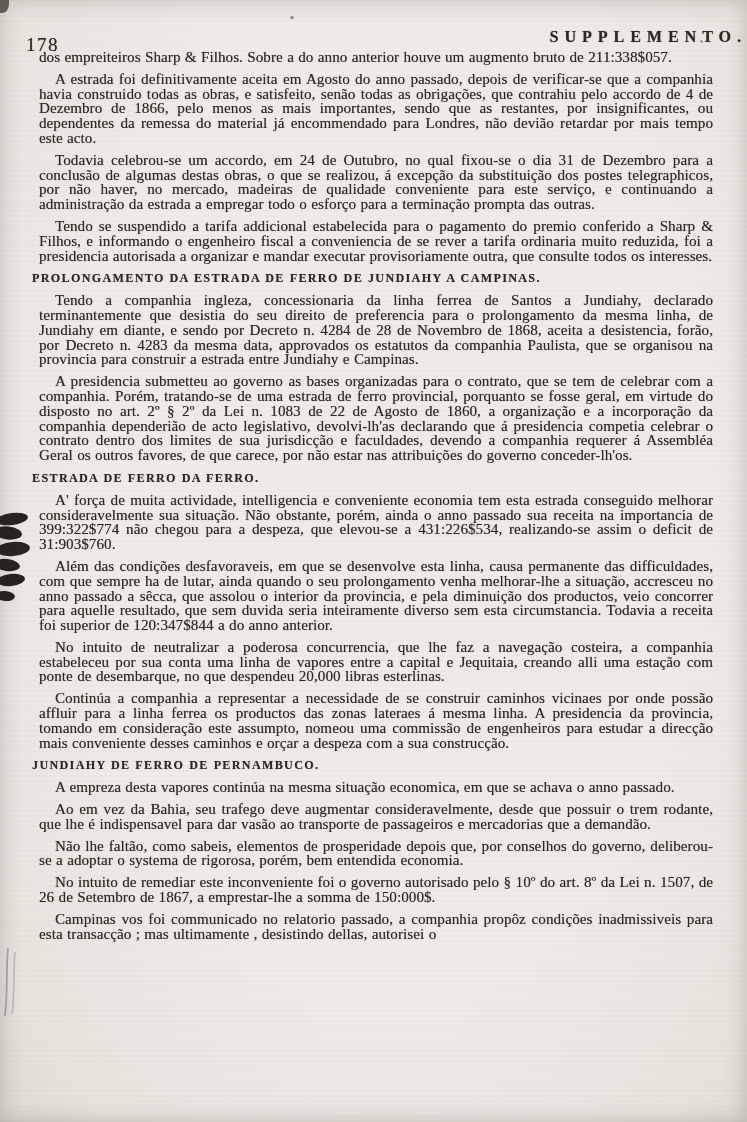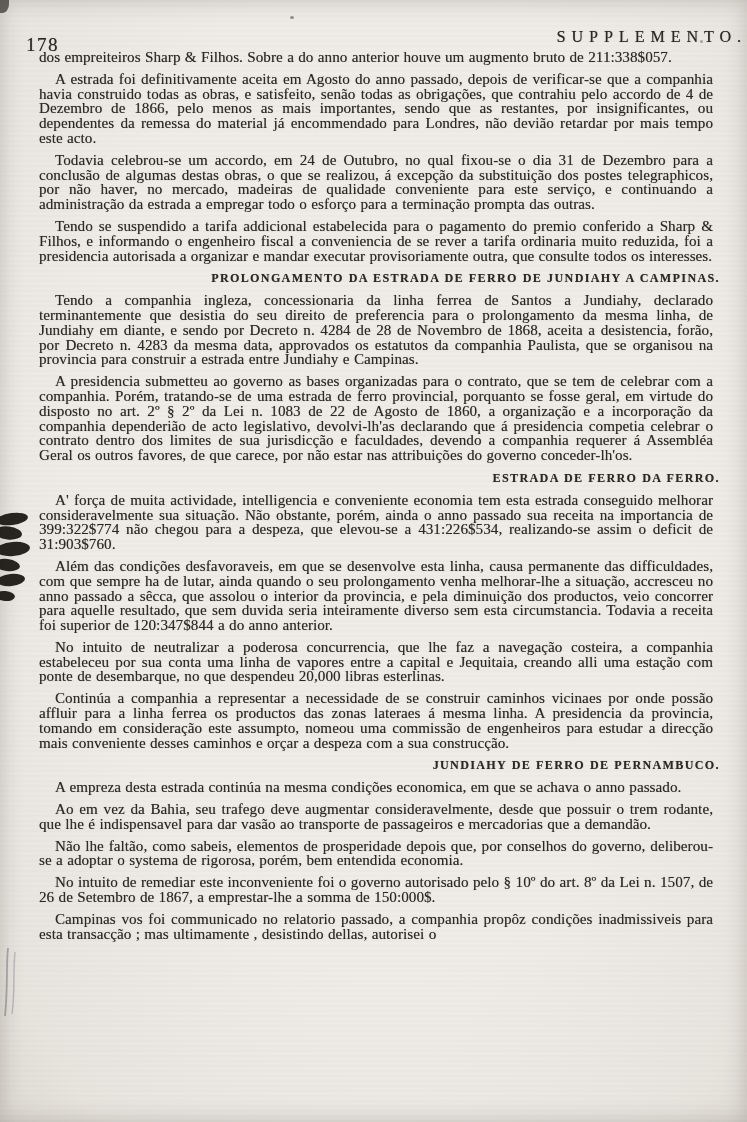--- a/index.html
+++ b/index.html
@@ -18,39 +18,39 @@
     box-shadow: inset 0 0 22px rgba(70,65,55,0.25);
   }
 
   .page-head { position:relative; height:36px; padding-top:28px; text-align:right; }
   .page-number {
     position:absolute; left:26px; top:34px;
     font-size:19px; letter-spacing:1.5px;
     text-shadow:0.3px 0.3px 0.7px rgba(40,36,28,0.55);
   }
   .page-title {
-    font-size:16px; font-weight:normal; letter-spacing:6px;
+    font-size:16px; font-weight:bold; letter-spacing:6px;
     text-shadow:0.3px 0.3px 0.8px rgba(40,36,28,0.6);
     margin-top:48px;
   }
 
   .content {
     padding:7px 27px 0 32px;
     text-align:justify;
     font-size:15px;
     line-height:14.8px;
     letter-spacing:0.1px;
     word-spacing:0.5px;
     text-shadow:0.25px 0.25px 0.7px rgba(42,38,30,0.5);
   }
   .para { margin:7px; }
   .para.indent { text-indent:16px; }
   .section-heading {
     font-size:12px; font-weight:bold;
-    text-align:right; text-indent:0;
+    text-align:left; text-indent:0;
     letter-spacing:1.4px;
     margin:8px 0 5px 0;
   }
 
   .artifact { position:absolute; pointer-events:none; }
   .speck { position:absolute; background:#23201a; border-radius:50%; }
 </style>
 </head>
 <body>
 
@@ -68,21 +68,21 @@
       <p class="para indent">Tendo se suspendido a tarifa addicional estabelecida para o pagamento do premio conferido a Sharp &amp; Filhos, e informando o engenheiro fiscal a conveniencia de se rever a tarifa ordinaria muito reduzida, foi a presidencia autorisada a organizar e mandar executar provisoriamente outra, que consulte todos os interesses.</p>
       <h2 class="section-heading">PROLONGAMENTO DA ESTRADA DE FERRO DE JUNDIAHY A CAMPINAS.</h2>
       <p class="para indent">Tendo a companhia ingleza, concessionaria da linha ferrea de Santos a Jundiahy, declarado terminantemente que desistia do seu direito de preferencia para o prolongamento da mesma linha, de Jundiahy em diante, e sendo por Decreto n. 4284 de 28 de Novembro de 1868, aceita a desistencia, forão, por Decreto n. 4283 da mesma data, approvados os estatutos da companhia Paulista, que se organisou na provincia para construir a estrada entre Jundiahy e Campinas.</p>
       <p class="para indent">A presidencia submetteu ao governo as bases organizadas para o contrato, que se tem de celebrar com a companhia.  Porém, tratando-se de uma estrada de ferro provincial, porquanto se fosse geral, em virtude do disposto no art. 2º § 2º da Lei n. 1083 de 22 de Agosto de 1860, a organização e a incorporação da companhia dependerião de acto legislativo, devolvi-lh'as declarando que á presidencia competia celebrar o contrato dentro dos limites de sua jurisdicção e faculdades, devendo a companhia requerer á Assembléa Geral os outros favores, de que carece, por não estar nas attribuições do governo conceder-lh'os.</p>
       <h2 class="section-heading">ESTRADA DE FERRO DA FERRO.</h2>
       <p class="para indent">A' força de muita actividade, intelligencia e conveniente economia tem esta estrada conseguido melhorar consideravelmente sua situação.  Não obstante, porém, ainda o anno passado sua receita na importancia de 399:322$774 não chegou para a despeza, que elevou-se a 431:226$534, realizando-se assim o deficit de 31:903$760.</p>
       <p class="para indent">Além das condições desfavoraveis, em que se desenvolve esta linha, causa permanente das difficuldades, com que sempre ha de lutar, ainda quando o seu prolongamento venha melhorar-lhe a situação, accresceu no anno passado a sêcca, que assolou o interior da provincia, e pela diminuição dos productos, veio concorrer para aquelle resultado, que sem duvida seria inteiramente diverso sem esta circumstancia.  Todavia a receita foi superior de 120:347$844 a do anno anterior.</p>
       <p class="para indent">No intuito de neutralizar a poderosa concurrencia, que lhe faz a navegação costeira, a companhia estabeleceu por sua conta uma linha de vapores entre a capital e Jequitaia, creando alli uma estação com ponte de desembarque, no que despendeu 20,000 libras esterlinas.</p>
       <p class="para indent">Continúa a companhia a representar a necessidade de se construir caminhos vicinaes por onde possão affluir para a linha ferrea os productos das zonas lateraes á mesma linha.  A presidencia da provincia, tomando em consideração este assumpto, nomeou uma commissão de engenheiros para estudar a direcção mais conveniente desses caminhos e orçar a despeza com a sua construcção.</p>
       <h2 class="section-heading">JUNDIAHY DE FERRO DE PERNAMBUCO.</h2>
-      <p class="para indent">A empreza desta estrada continúa na mesma condições economica, em que se achava o anno passado.</p>
+      <p class="para indent">A empreza desta vapores continúa na mesma situação economica, em que se achava o anno passado.</p>
       <p class="para indent">Ao em vez da Bahia, seu trafego deve augmentar consideravelmente, desde que possuir o trem rodante, que lhe é indispensavel para dar  vasão ao transporte de passageiros e mercadorias que a demandão.</p>
       <p class="para indent">Não lhe faltão, como sabeis, elementos de prosperidade depois que, por conselhos do governo, deliberou-se a adoptar o systema de rigorosa, porém, bem entendida economia.</p>
       <p class="para indent">No intuito de remediar este inconveniente foi o governo autorisado pelo § 10º do art. 8º da Lei n. 1507, de 26 de Setembro de 1867, a emprestar-lhe a somma de 150:000$.</p>
       <p class="para indent">Campinas vos foi communicado no relatorio passado, a companhia propôz condições inadmissiveis para esta transacção ; mas ultimamente , desistindo dellas, autorisei o</p>
     </div>
 
   <svg class="artifact" width="40" height="104" viewBox="0 0 40 104" style="left:-5px; top:510px; filter:blur(0.4px);">
     <g fill="#17140f" opacity="0.92">
       <ellipse cx="17" cy="9" rx="16" ry="6" transform="rotate(-8 17 9)"></ellipse>
       <ellipse cx="13" cy="23" rx="14" ry="6.5" transform="rotate(6 13 23)"></ellipse>

